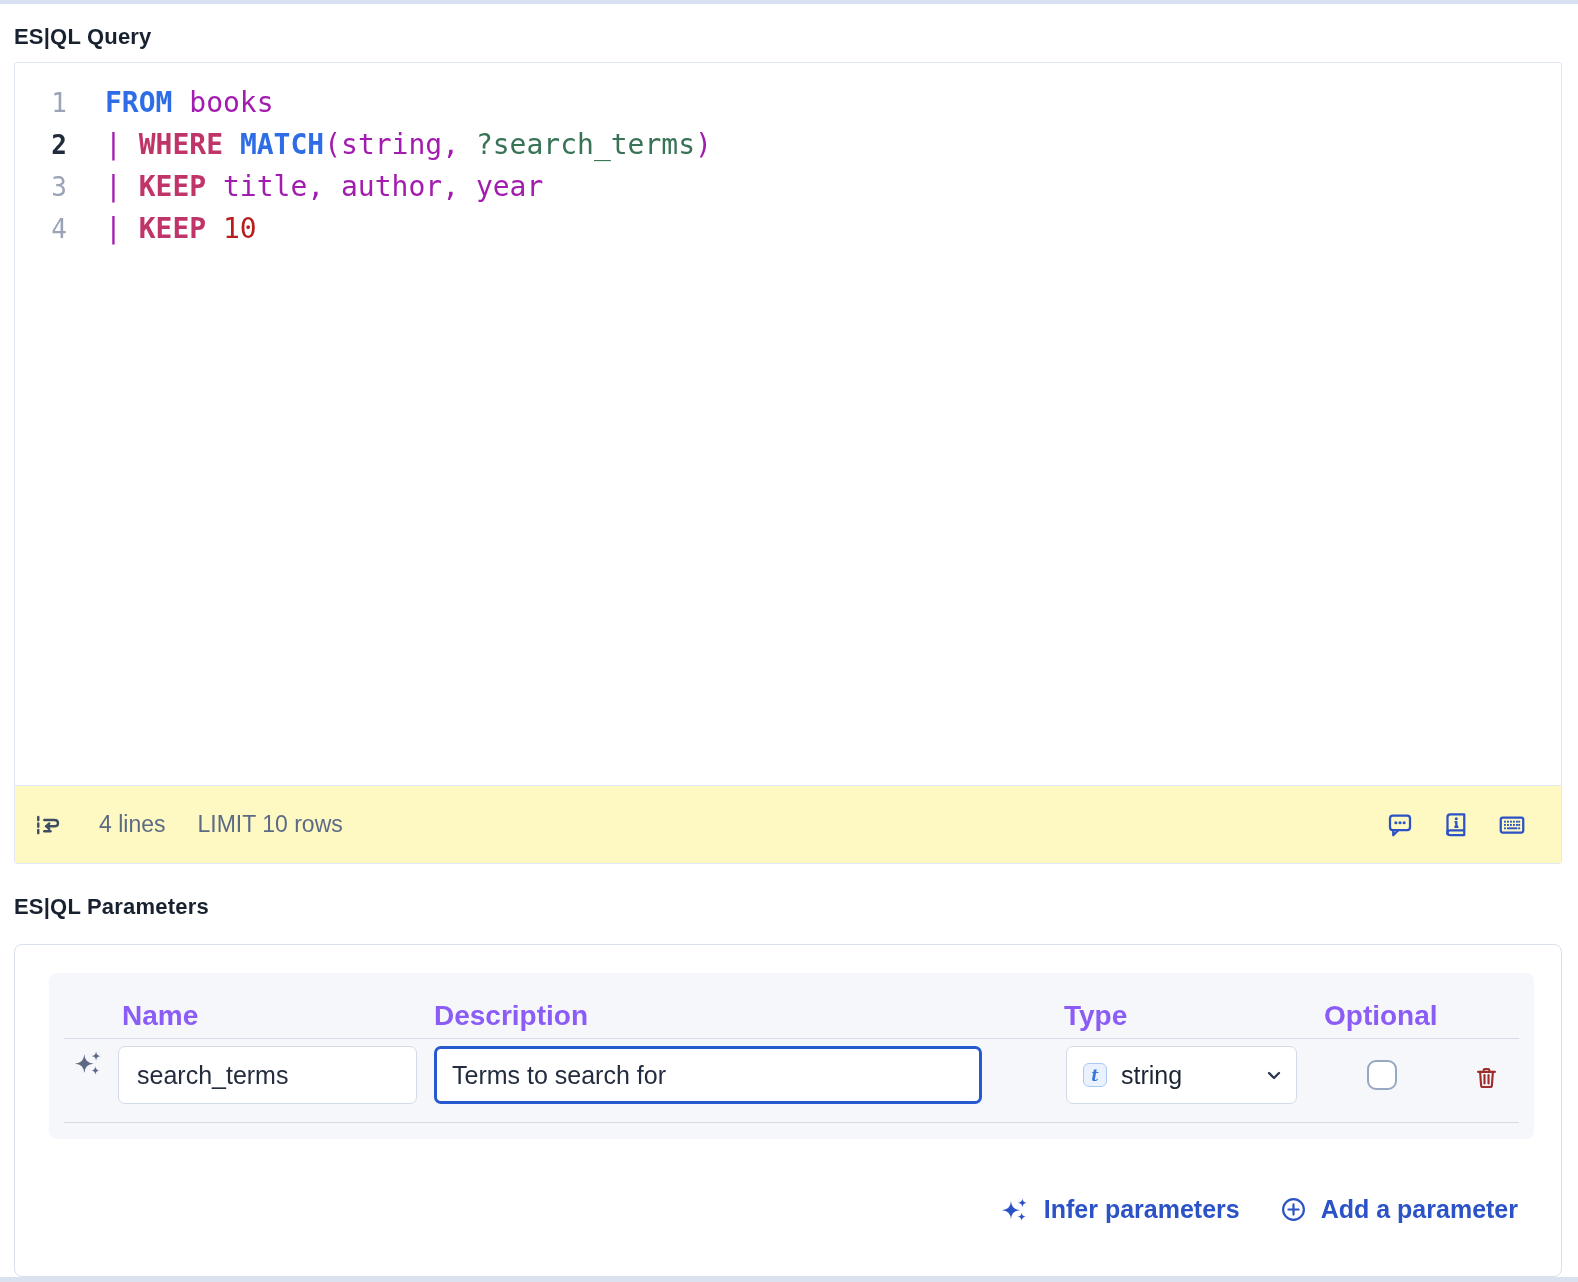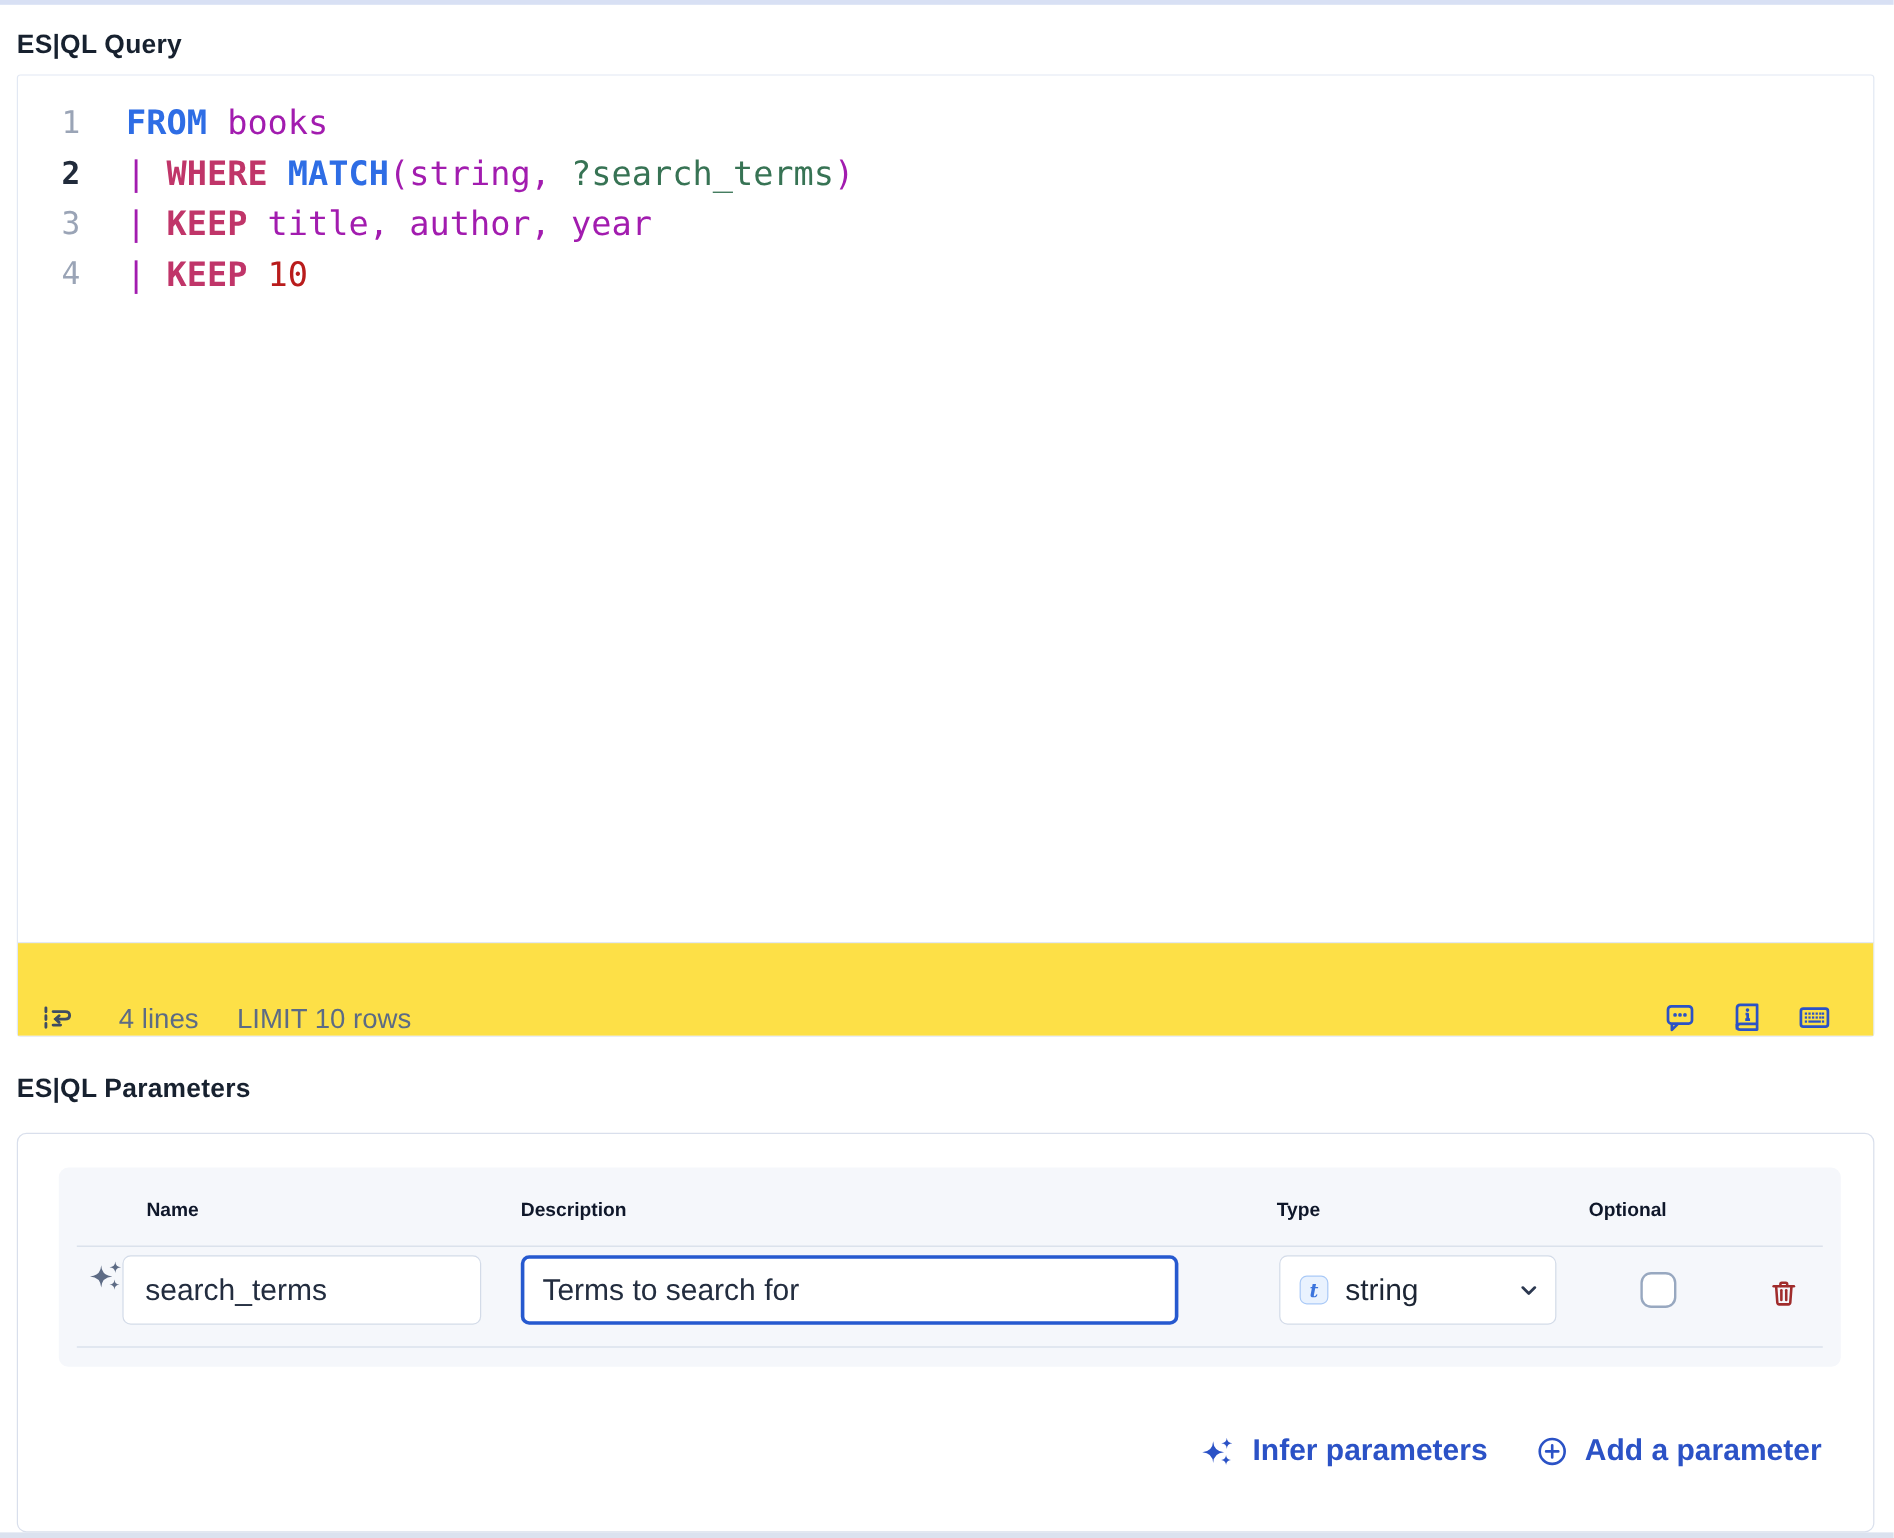--- a/index.html
+++ b/index.html
@@ -23,49 +23,49 @@
   .gutter{flex:0 0 52px;width:52px;text-align:right;color:#9aa4b6;font-size:26px;}
   .code-line.active .gutter{color:#212b3b;font-weight:700;}
   .code-text{margin-left:38px;white-space:pre;color:#252f42;}
   .tok-src{color:#2e6de5;font-weight:700;}
   .tok-fn{color:#2e6de5;font-weight:700;}
   .tok-cmd{color:#c03569;font-weight:700;}
   .tok-param{color:#377354;}
   .tok-num{color:#b91c1c;}
   .tok-plain{color:#a21caf;}
 
-  .editor-footer{position:absolute;left:0;right:0;bottom:0;height:78px;background:#fde047;
-    border-top:1px solid #e3e9f3;display:flex;align-items:flex-end;box-sizing:border-box;
+  .editor-footer{position:absolute;left:0;right:0;bottom:0;height:78px;background:#fef9c3;
+    border-top:1px solid #e3e9f3;display:flex;align-items:center;box-sizing:border-box;
     padding:0 34px 0 18px;}
   .footer-text{font-size:23px;color:#5c6b85;}
   .footer-lines{margin-left:36px;}
   .footer-limit{margin-left:32px;}
   .footer-icons{margin-left:auto;display:flex;align-items:center;gap:26px;}
   .icon-btn{display:flex;align-items:center;justify-content:center;cursor:pointer;background:none;border:none;padding:0;}
   .blue-icon{color:#2b52c6;}
   .slate-icon{color:#3e4c63;}
 
   
   .params-panel{position:absolute;left:14px;top:944px;width:1548px;height:333px;
     border:1px solid #d9dfec;border-radius:8px;background:#fff;box-sizing:border-box;}
   .params-table{position:absolute;left:34px;top:28px;width:1485px;height:166px;
     background:#f5f7fb;border-radius:8px;}
-  .col-header{position:absolute;top:27px;font-size:16px;font-weight:700;color:#0f172a;}
+  .col-header{position:absolute;top:27px;font-size:28px;font-weight:700;color:#8b5cf6;}
   .h-name{left:73px;}
   .h-desc{left:385px;}
   .h-type{left:1015px;}
   .h-opt{left:1275px;}
   .divider{position:absolute;left:15px;right:15px;height:1px;background:#d5dce8;}
   .header-divider{top:65px;}
   .row-divider{top:149px;}
 
   .ai-row-icon{position:absolute;left:24px;top:74px;color:#5d6b85;}
   .param-input{position:absolute;top:73px;height:58px;background:#fff;box-sizing:border-box;
     display:flex;align-items:center;font-size:25px;color:#232d3f;border-radius:7px;}
-  .name-input{left:53px;width:299px;border:1.5px solid #d3dbe8;padding-left:18px;}
+  .name-input{left:69px;width:299px;border:1.5px solid #d3dbe8;padding-left:18px;}
   .desc-input{left:385px;width:548px;border:3px solid #2659cf;padding-left:15px;}
   .type-select{left:1017px;width:231px;border:1.5px solid #d3dbe8;padding:0 10px 0 16px;cursor:pointer;}
   .type-token{width:24px;height:24px;border-radius:6px;background:#e9f2fe;border:1.5px solid #a9c9f7;
     color:#3b74dd;font-family:"DejaVu Serif", serif;font-style:italic;font-weight:700;font-size:16px;
     display:flex;align-items:center;justify-content:center;box-sizing:border-box;flex:0 0 24px;}
   .type-value{margin-left:14px;color:#1c2534;}
   .type-chevron{margin-left:auto;color:#2c3850;display:flex;}
   .optional-checkbox{position:absolute;left:1318px;top:87px;width:30px;height:30px;box-sizing:border-box;
     border:2px solid #98a8c0;border-radius:9px;background:#fff;cursor:pointer;}
   .trash-button{position:absolute;left:1424px;top:91px;color:#a02c2c;}

